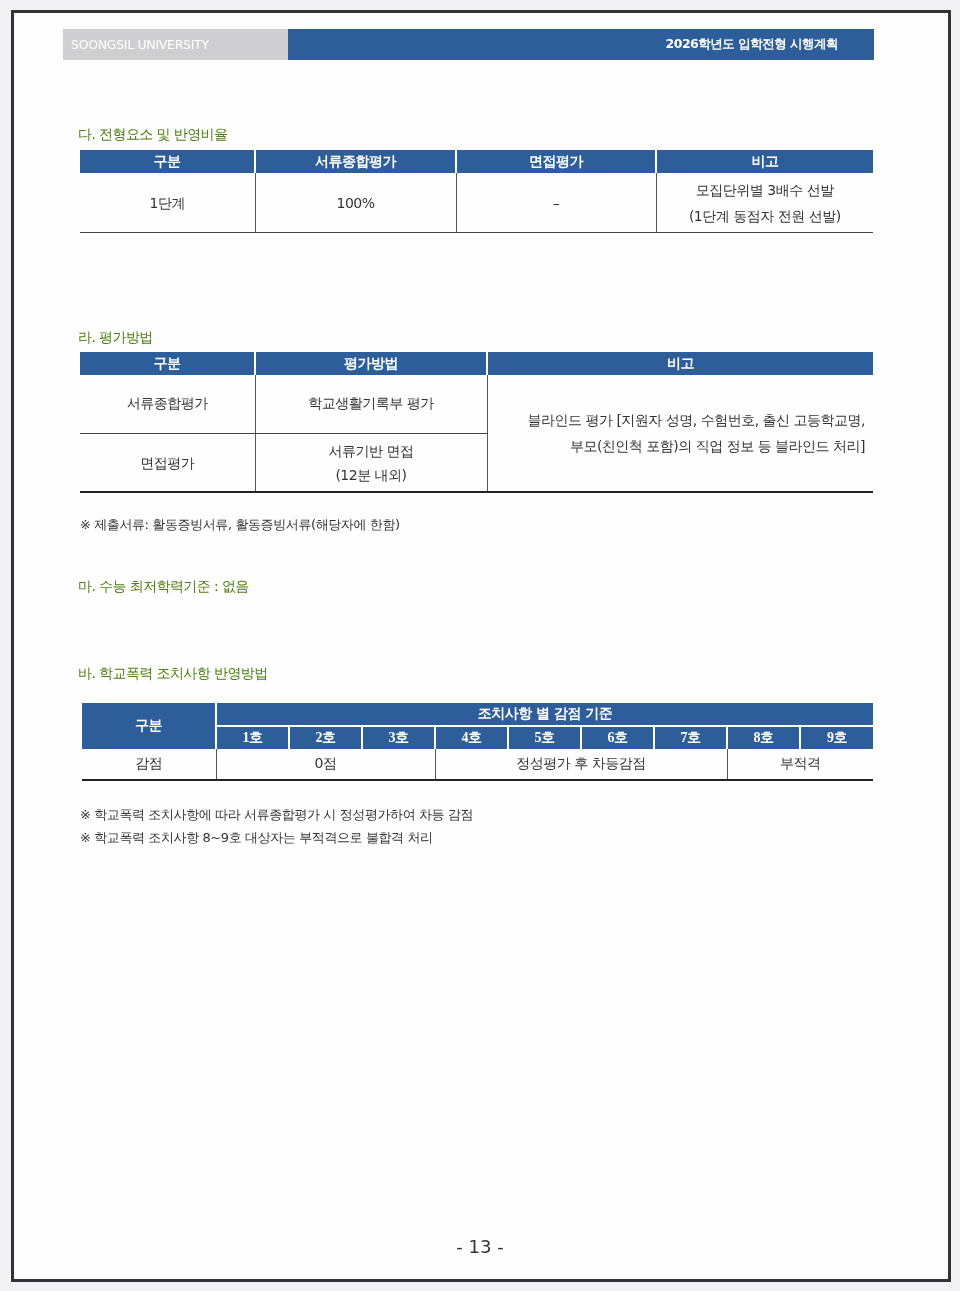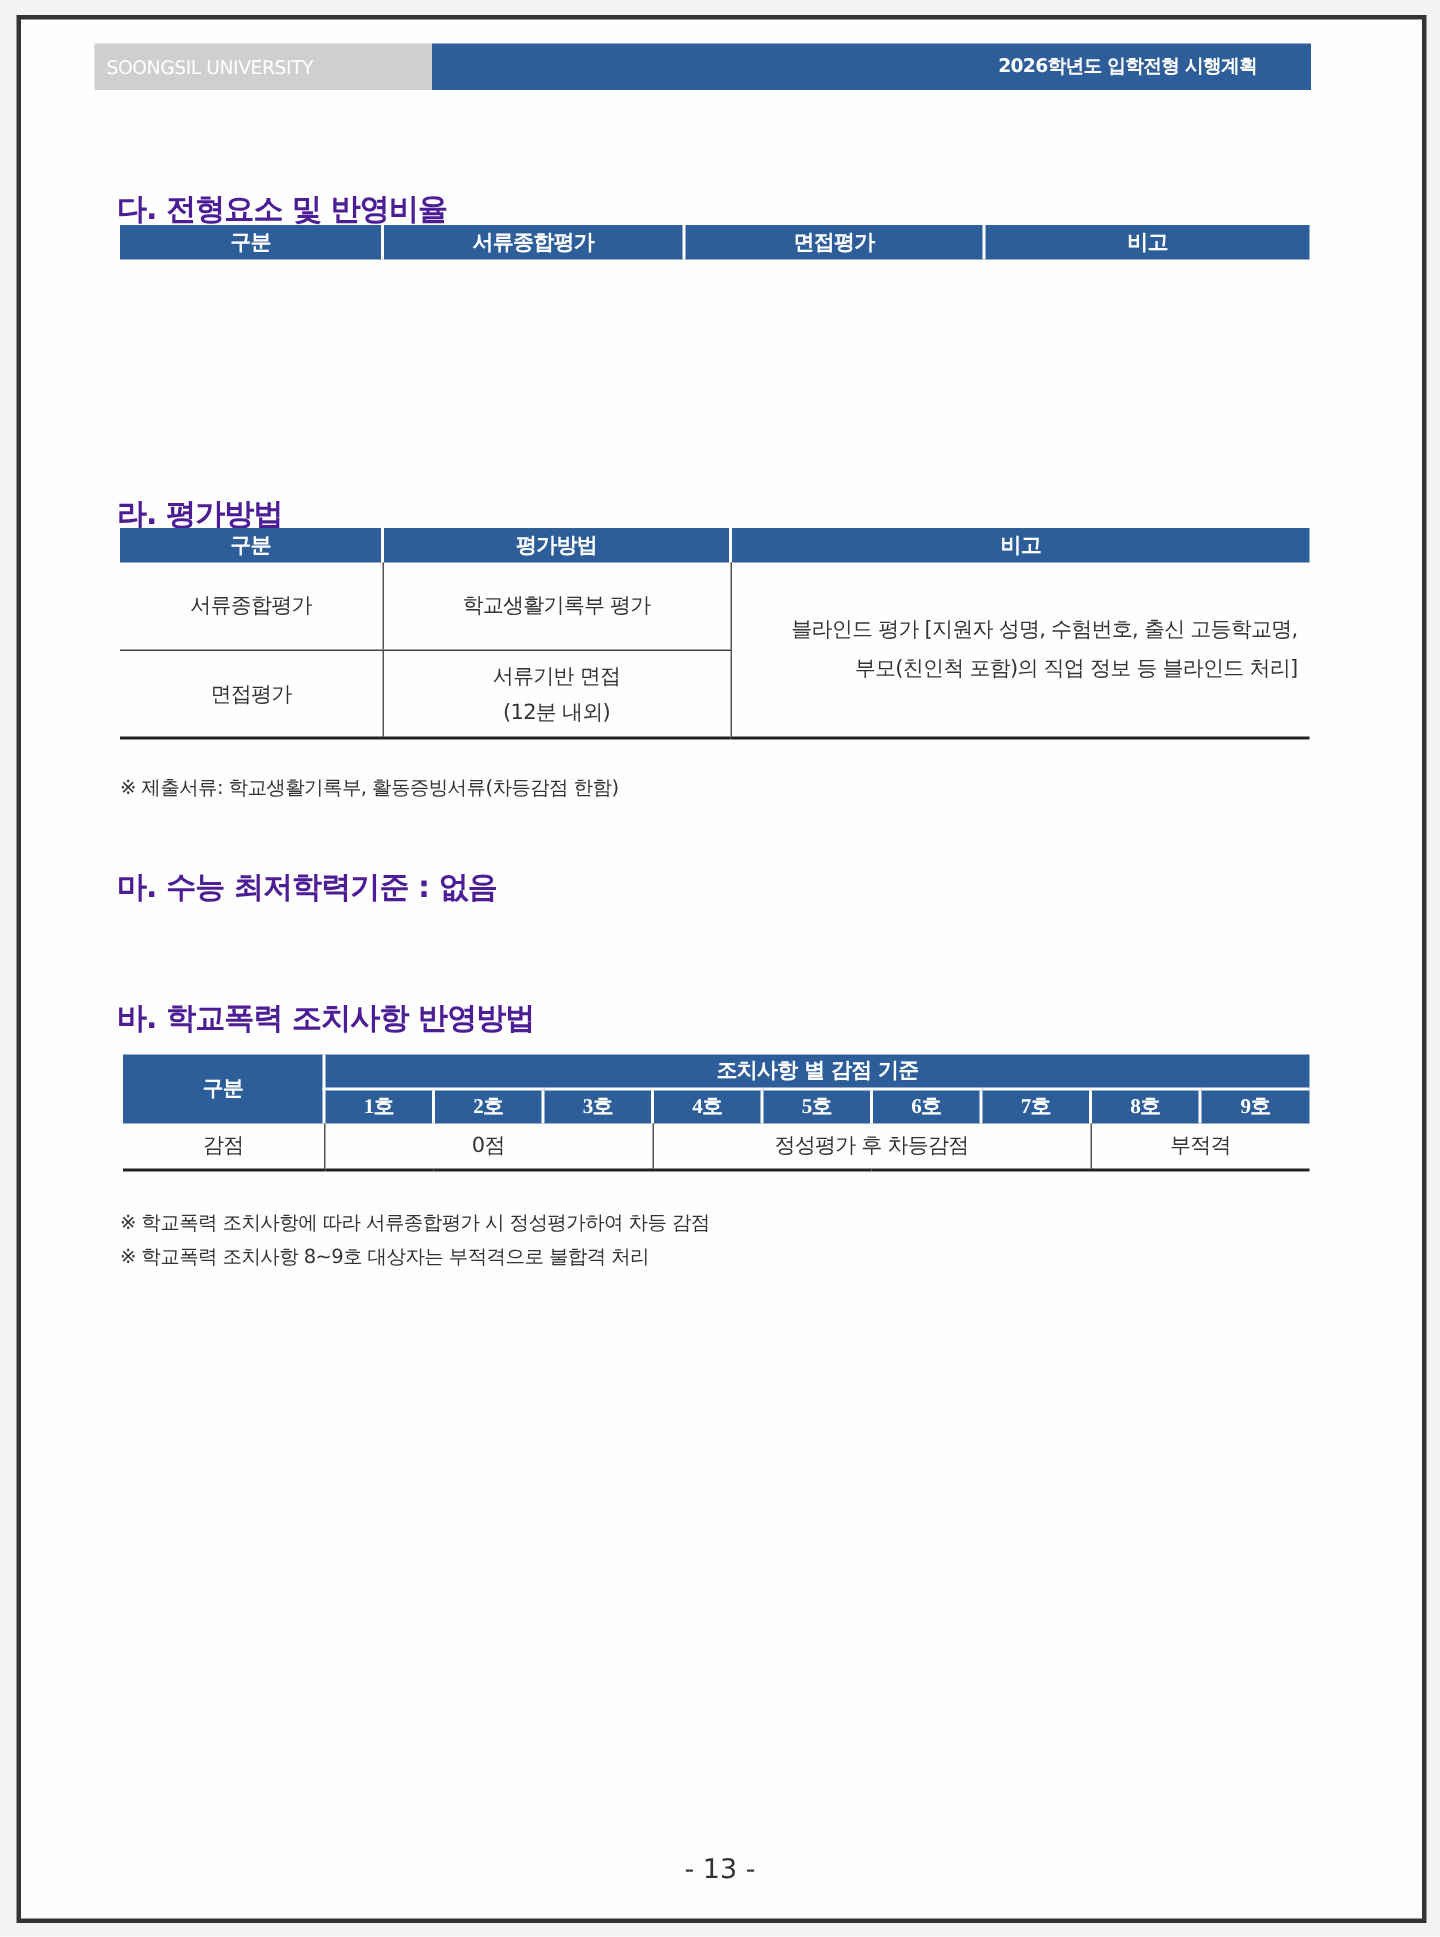--- a/index.html
+++ b/index.html
@@ -13,21 +13,21 @@
       position: absolute; left: 11px; top: 10px; width: 934px; height: 1266px;
       background: #fefefe; border: 3px solid #333; box-sizing: content-box;
     }
     
     .hdr { position: absolute; left: 63px; top: 29px; width: 811px; height: 31px; display: flex; }
     .hdr-left { width: 225px; background: #cfcfd1; color: #fff; font-size: 12.5px; letter-spacing: -0.3px;
       display: flex; align-items: center; padding-left: 8px; box-sizing: border-box; }
     .hdr-right { flex: 1; background: #2e5e99; color: #fff; font-weight: bold; font-size: 12.5px;
       display: flex; align-items: center; justify-content: flex-end; padding-right: 36px; letter-spacing: -0.5px; }
 
-    .h { position: absolute; left: 78px; font-weight: bold; font-size: 20px; color: #4c1d95; letter-spacing: -0.6px; }
+    .h { position: absolute; left: 78px; font-weight: normal; font-size: 14px; color: #4d7c0f; letter-spacing: -0.6px; }
 
     table { border-collapse: collapse; position: absolute; table-layout: fixed; }
     th { background: #2e5e99; color: #fff; font-weight: bold; font-size: 14px; border-left: 2px solid #fff;
       padding: 0; letter-spacing: -0.5px; }
     th:first-child { border-left: none; }
     td { font-size: 14px; text-align: center; color: #333; border-left: 1px solid #555; padding: 0; letter-spacing: -0.5px; }
     td:first-child { border-left: none; }
     tr.sep td { border-bottom: 1px solid #444; }
     tr.last td { border-bottom: 2px solid #222; }
 
@@ -70,20 +70,29 @@
       <col style="width:200px">
       <col style="width:217px">
     </colgroup>
   <tbody>
       <tr>
     <th>구분</th>
     <th>서류종합평가</th>
     <th>면접평가</th>
     <th>비고</th>
   </tr>
+  <tr class="r1 sep">
+    <td>1단계</td>
+    <td>100%</td>
+    <td>–</td>
+    <td>
+      <div>모집단위별 3배수 선발</div>
+      <div>(1단계 동점자 전원 선발)</div>
+    </td>
+  </tr>
 </tbody>
   </table>
 
 <div class="h" style="top:329px;">라. 평가방법</div>
 <table class="t2">
   <colgroup>
       <col style="width:175px">
       <col style="width:232px">
       <col style="width:386px">
     </colgroup>
@@ -103,21 +112,21 @@
   </tr>
   <tr class="r2 last">
     <td>면접평가</td>
     <td>
       <div>서류기반 면접</div>
       <div>(12분 내외)</div>
     </td>
   </tr>
 </tbody>
   </table>
-<div class="note-line" style="top:516px;">※ 제출서류: 학교생활기록부, 활동증빙서류(차등감점 한함)</div>
+<div class="note-line" style="top:516px;">※ 제출서류: 활동증빙서류, 활동증빙서류(해당자에 한함)</div>
 
 <div class="h" style="top:578px;">마. 수능 최저학력기준 : 없음</div>
 
 <div class="h" style="top:665px;">바. 학교폭력 조치사항 반영방법</div>
 <table class="t3">
   <colgroup>
     <col style="width:134px">
     <col style="width:73px">
       <col style="width:73px">
       <col style="width:73px">

